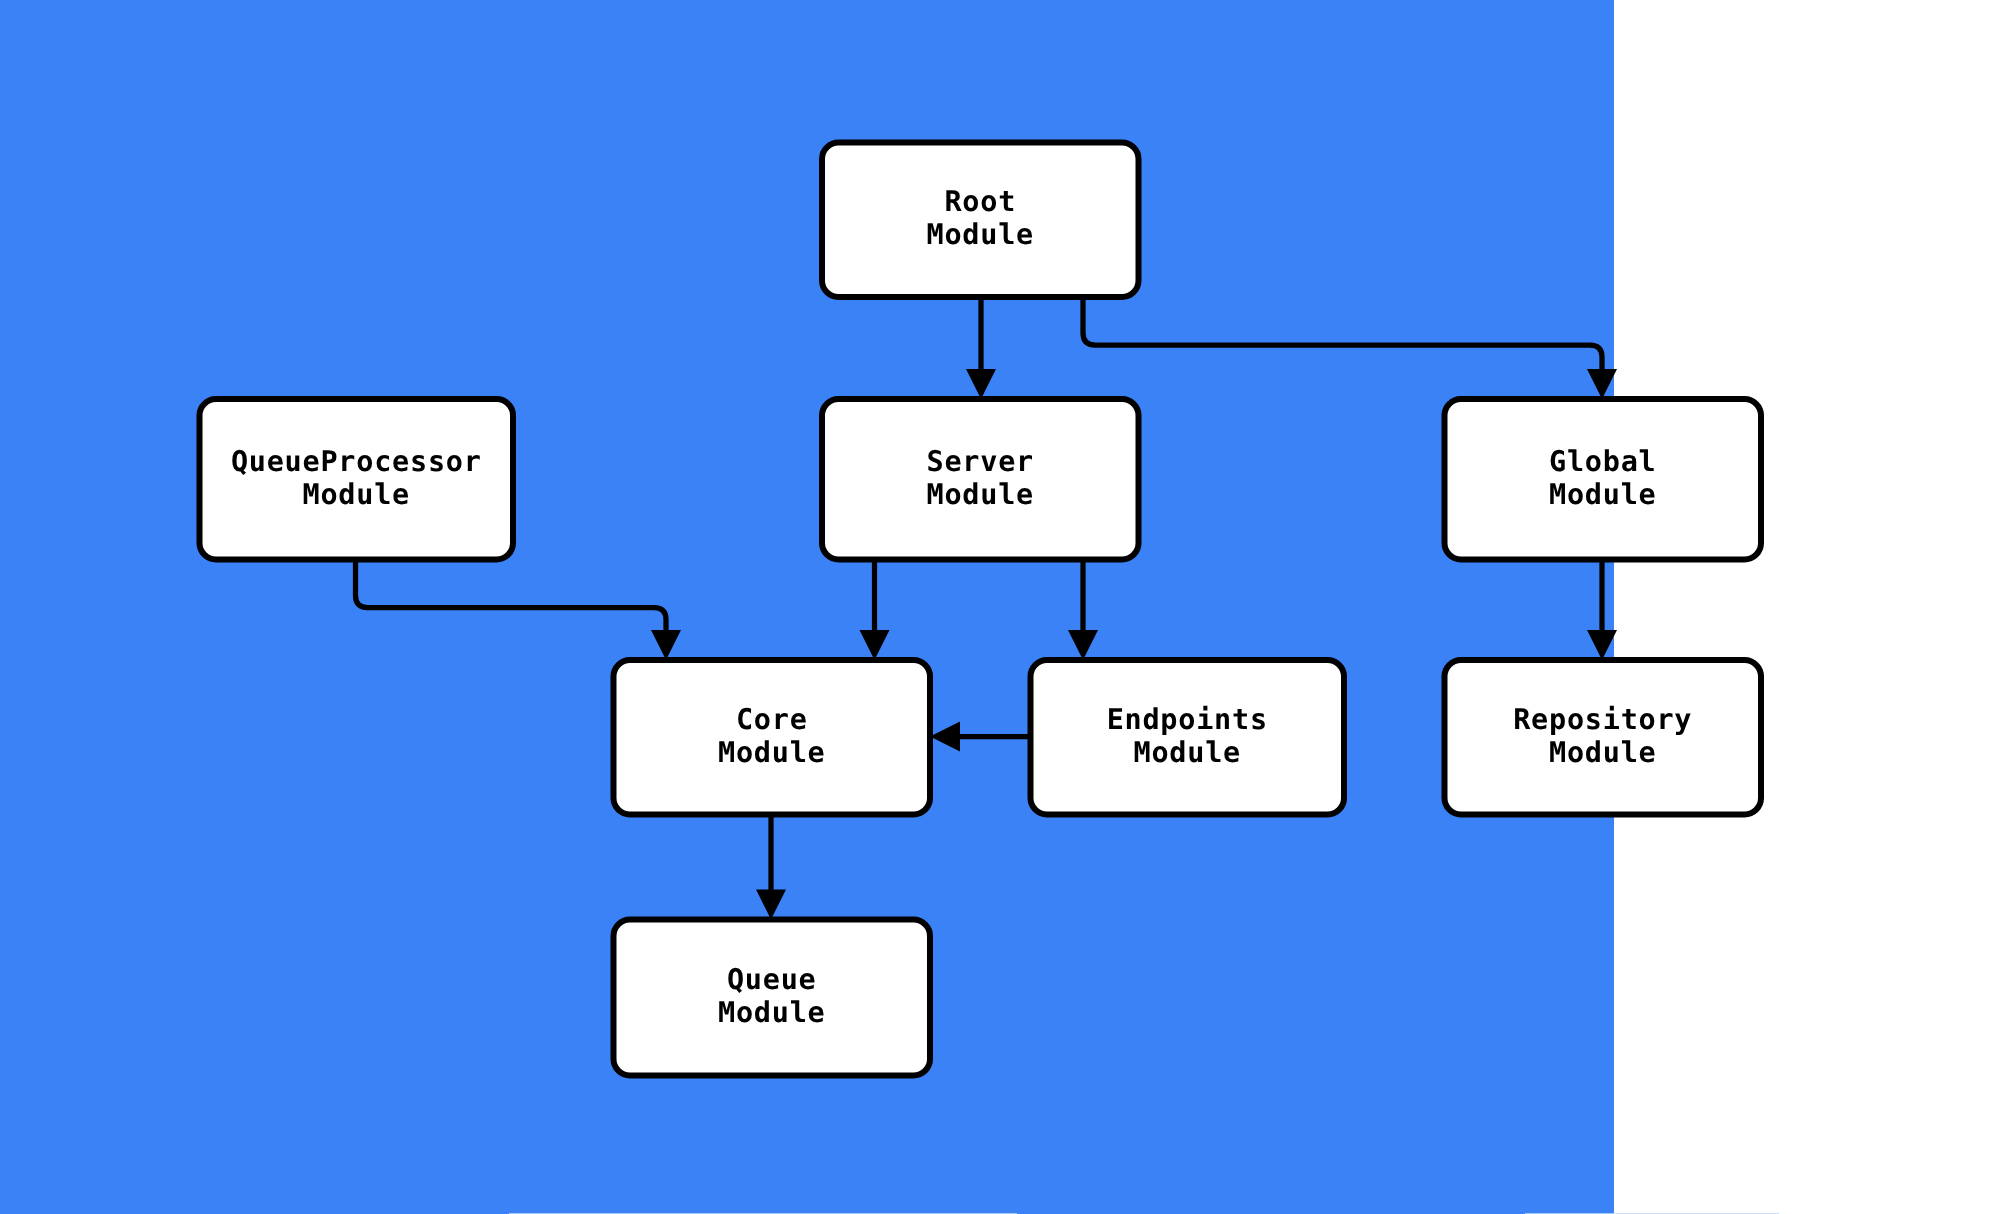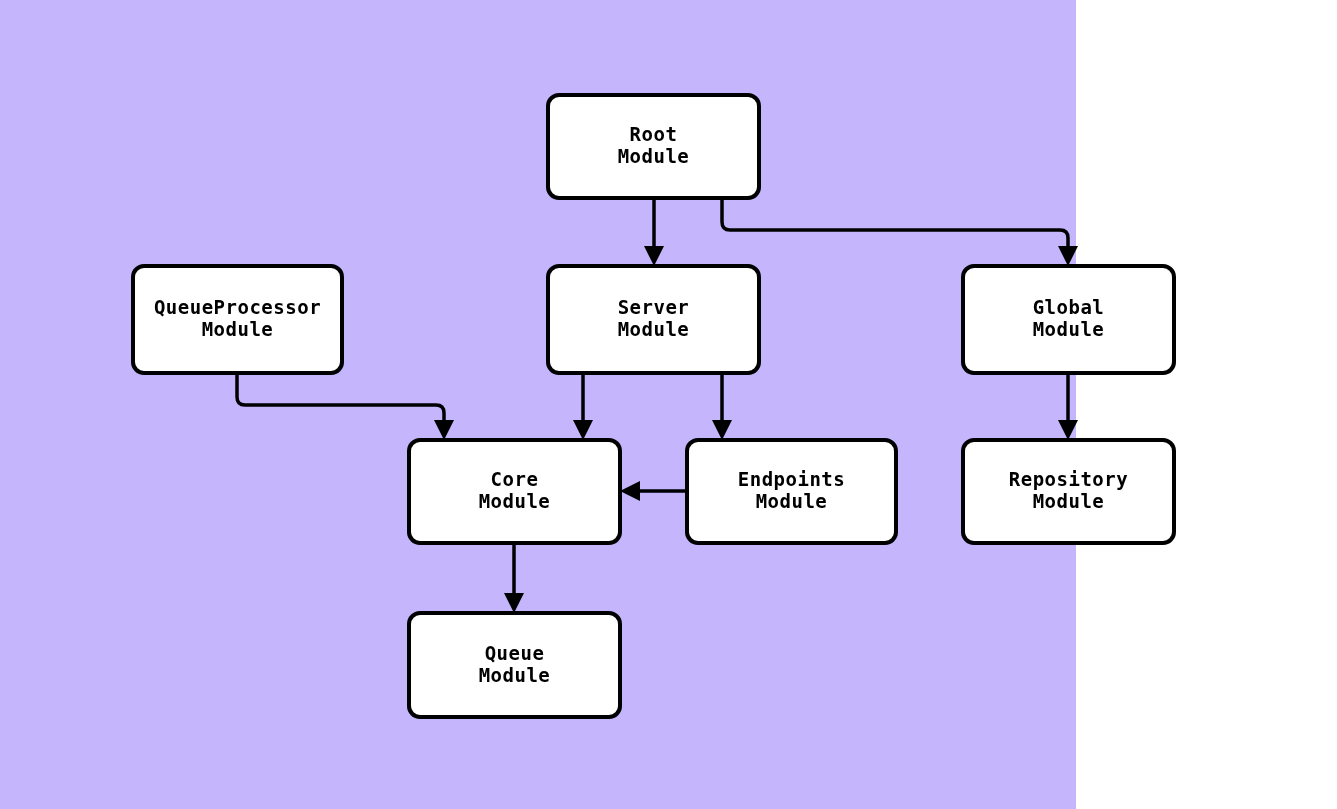--- a/index.html
+++ b/index.html
@@ -11,21 +11,21 @@
   body {
     width: 1337px;
     height: 809px;
     overflow: hidden;
     font-family: "DejaVu Sans Mono", "Liberation Mono", monospace;
   }
   #diagram-canvas {
     position: relative;
     width: 1076px;
     height: 809px;
-    background: #c4b5fd;
+    background: #3b82f6;
   }
   #diagram-svg {
     position: absolute;
     inset: 0;
     width: 1337px;
     height: 809px;
     display: block;
   }
   .node-box {
     fill: #ffffff;

